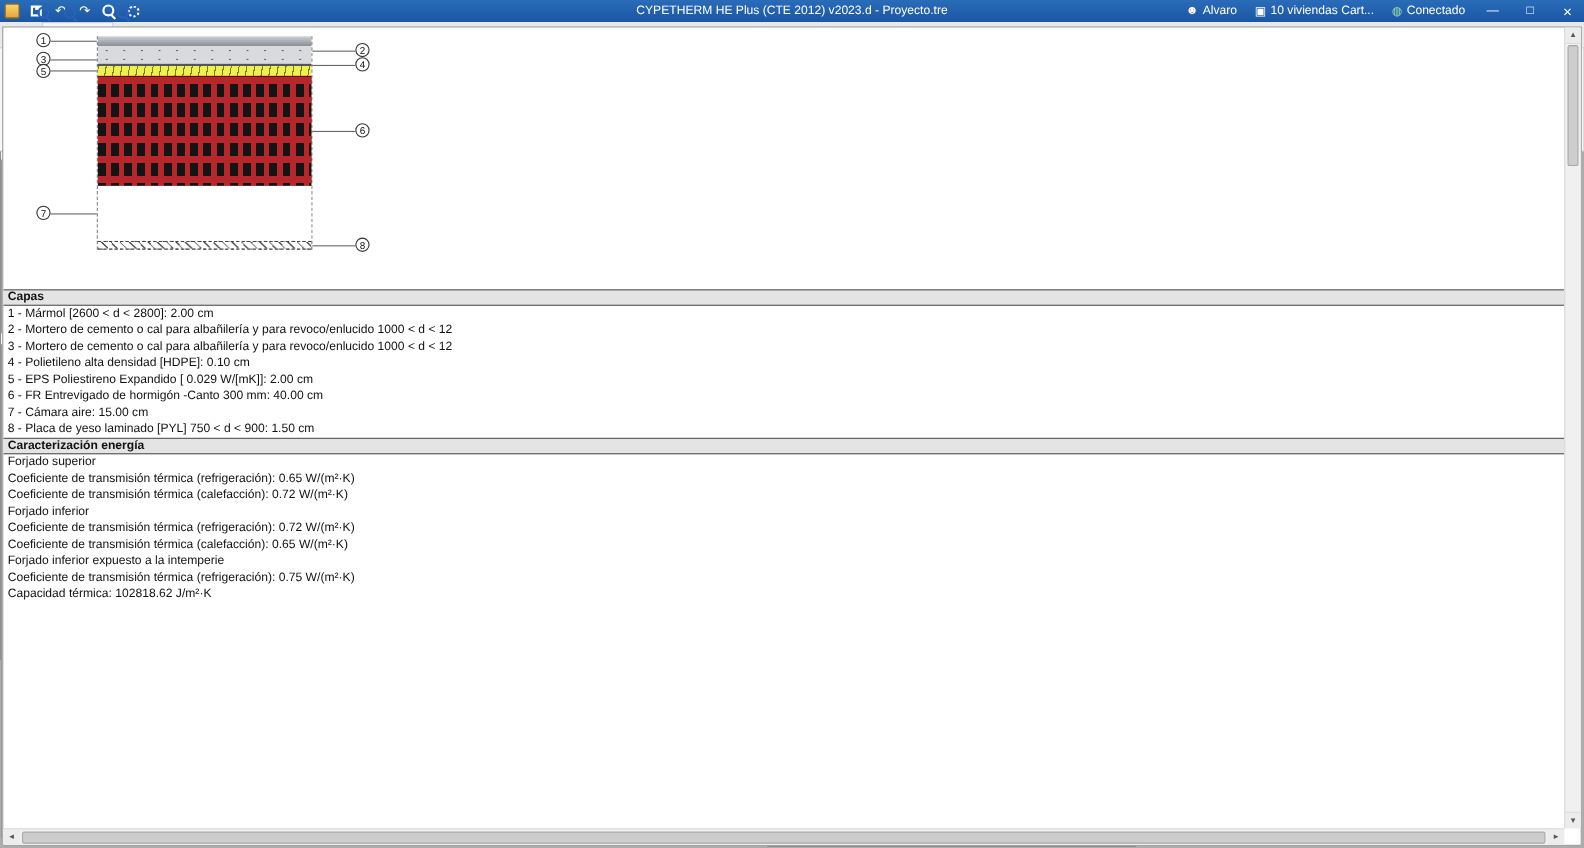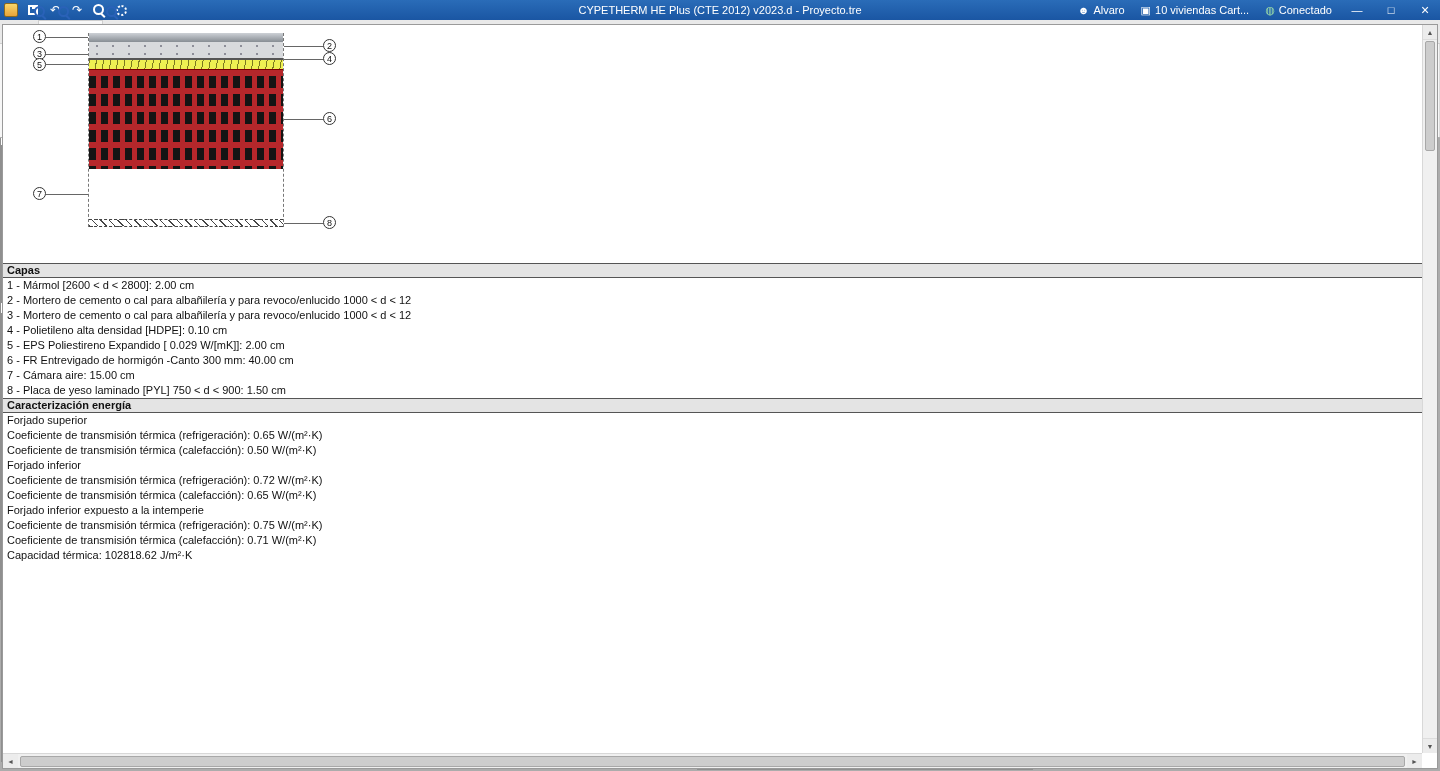--- a/index.html
+++ b/index.html
@@ -567,27 +567,26 @@
     <div class="tline">2 - Mortero de cemento o cal para albañilería y para revoco/enlucido 1000 &lt; d &lt; 12</div>
     <div class="tline">3 - Mortero de cemento o cal para albañilería y para revoco/enlucido 1000 &lt; d &lt; 12</div>
     <div class="tline">4 - Polietileno alta densidad [HDPE]: 0.10 cm</div>
     <div class="tline">5 - EPS Poliestireno Expandido [ 0.029 W/[mK]]: 2.00 cm</div>
     <div class="tline">6 - FR Entrevigado de hormigón  -Canto 300 mm: 40.00 cm</div>
     <div class="tline">7 - Cámara aire: 15.00 cm</div>
     <div class="tline">8 - Placa de yeso laminado [PYL] 750 &lt; d &lt; 900: 1.50 cm</div>
     <div class="thead">Caracterización energía</div>
     <div class="tline">Forjado superior</div>
     <div class="tline">Coeficiente de transmisión térmica (refrigeración): 0.65 W/(m²·K)</div>
-    <div class="tline">Coeficiente de transmisión térmica (calefacción): 0.50 W/(m²·K)</div>
+    <div class="tline">Coeficiente de transmisión térmica (calefacción): 0.72 W/(m²·K)</div>
     <div class="tline">Forjado inferior</div>
     <div class="tline">Coeficiente de transmisión térmica (refrigeración): 0.72 W/(m²·K)</div>
     <div class="tline">Coeficiente de transmisión térmica (calefacción): 0.65 W/(m²·K)</div>
     <div class="tline">Forjado inferior expuesto a la intemperie</div>
     <div class="tline">Coeficiente de transmisión térmica (refrigeración): 0.75 W/(m²·K)</div>
-    <div class="tline">Coeficiente de transmisión térmica (calefacción): 0.71 W/(m²·K)</div>
     <div class="tline">Capacidad térmica: 102818.62 J/m²·K</div>
     <div id="r-vscroll">
       <div class="varrow">▲</div>
       <div class="vthumb" style="top:16px;height:110px"></div>
       <div class="varrow bot">▼</div>
     </div>
     <div id="r-hscroll">
       <span class="harrow">◄</span>
       <span class="hthumb"></span>
       <span class="harrow">►</span>

